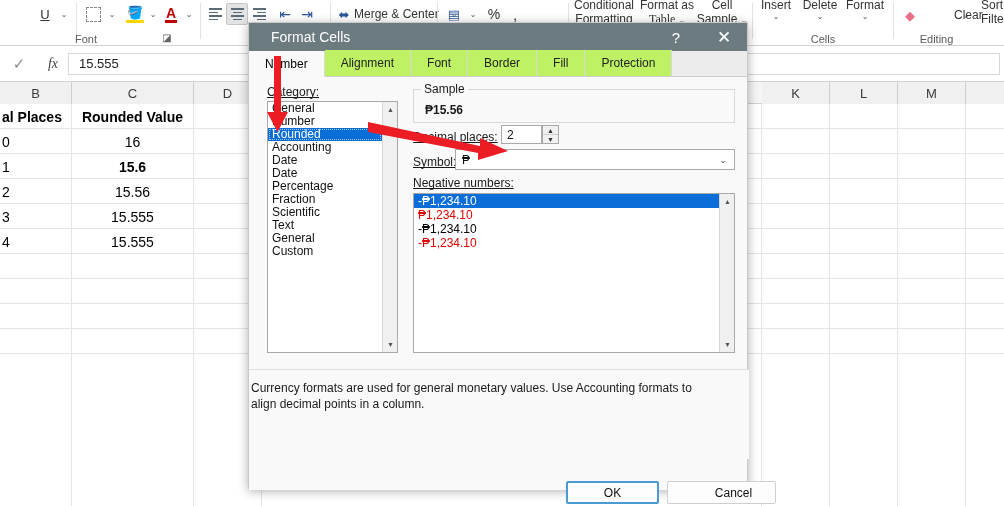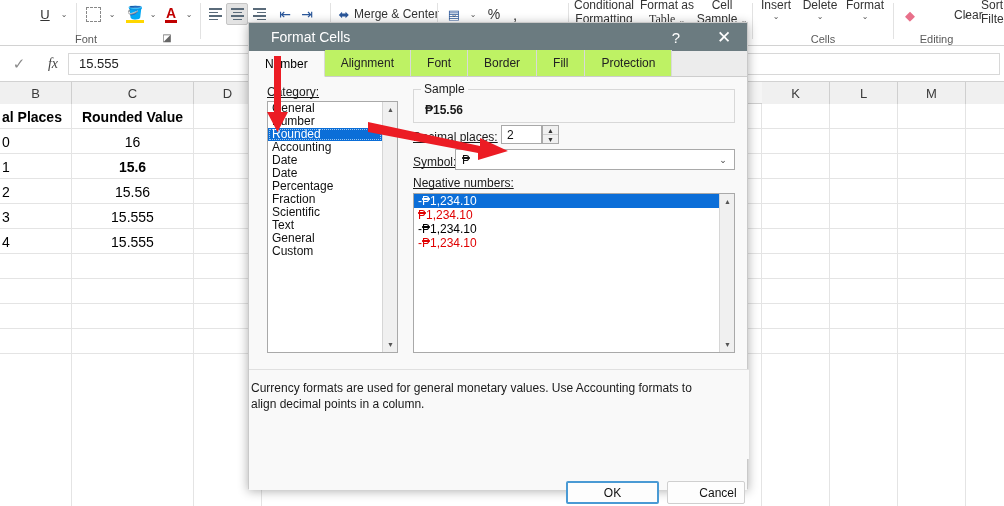--- a/index.html
+++ b/index.html
@@ -501,21 +501,21 @@
             <div class="sbtn">▲</div>
             <div class="sbtn bottom">▼</div>
           </div>
         </div>
 
         <div class="descbox" style="left:0px; top:292px; width:500px; height:90px;">
           <div class="desc-text" style="left:2px; top:10px; width:464px;">Currency formats are used for general monetary values.  Use Accounting formats to align decimal points in a column.</div>
         </div>
 
         <div class="btn primary" style="left:317px; top:404px; width:93px; height:23px;">OK</div>
-        <div class="btn" style="left:418px; top:404px; width:78px; height:23px;padding-left:24px;">Cancel</div>
+        <div class="btn" style="left:418px; top:404px; width:109px; height:23px;padding-left:24px;">Cancel</div>
       </div>
     </div>
   </div>
 
   <svg class="arrow-svg" style="left:262px; top:56px; width:50px; height:82px;" viewBox="0 0 50 82">
     <polygon points="12,0 19,0 19,56 26,56 15.5,76 5,56 12,56" fill="#ec1c24"></polygon>
   </svg>
 
   <svg class="arrow-svg" style="left:368px; top:120px; width:150px; height:46px;" viewBox="0 0 150 46">
     <polygon points="0,2 112,26 112,18 140,31 110,40 110,33 0,12" fill="#ec1c24"></polygon>

